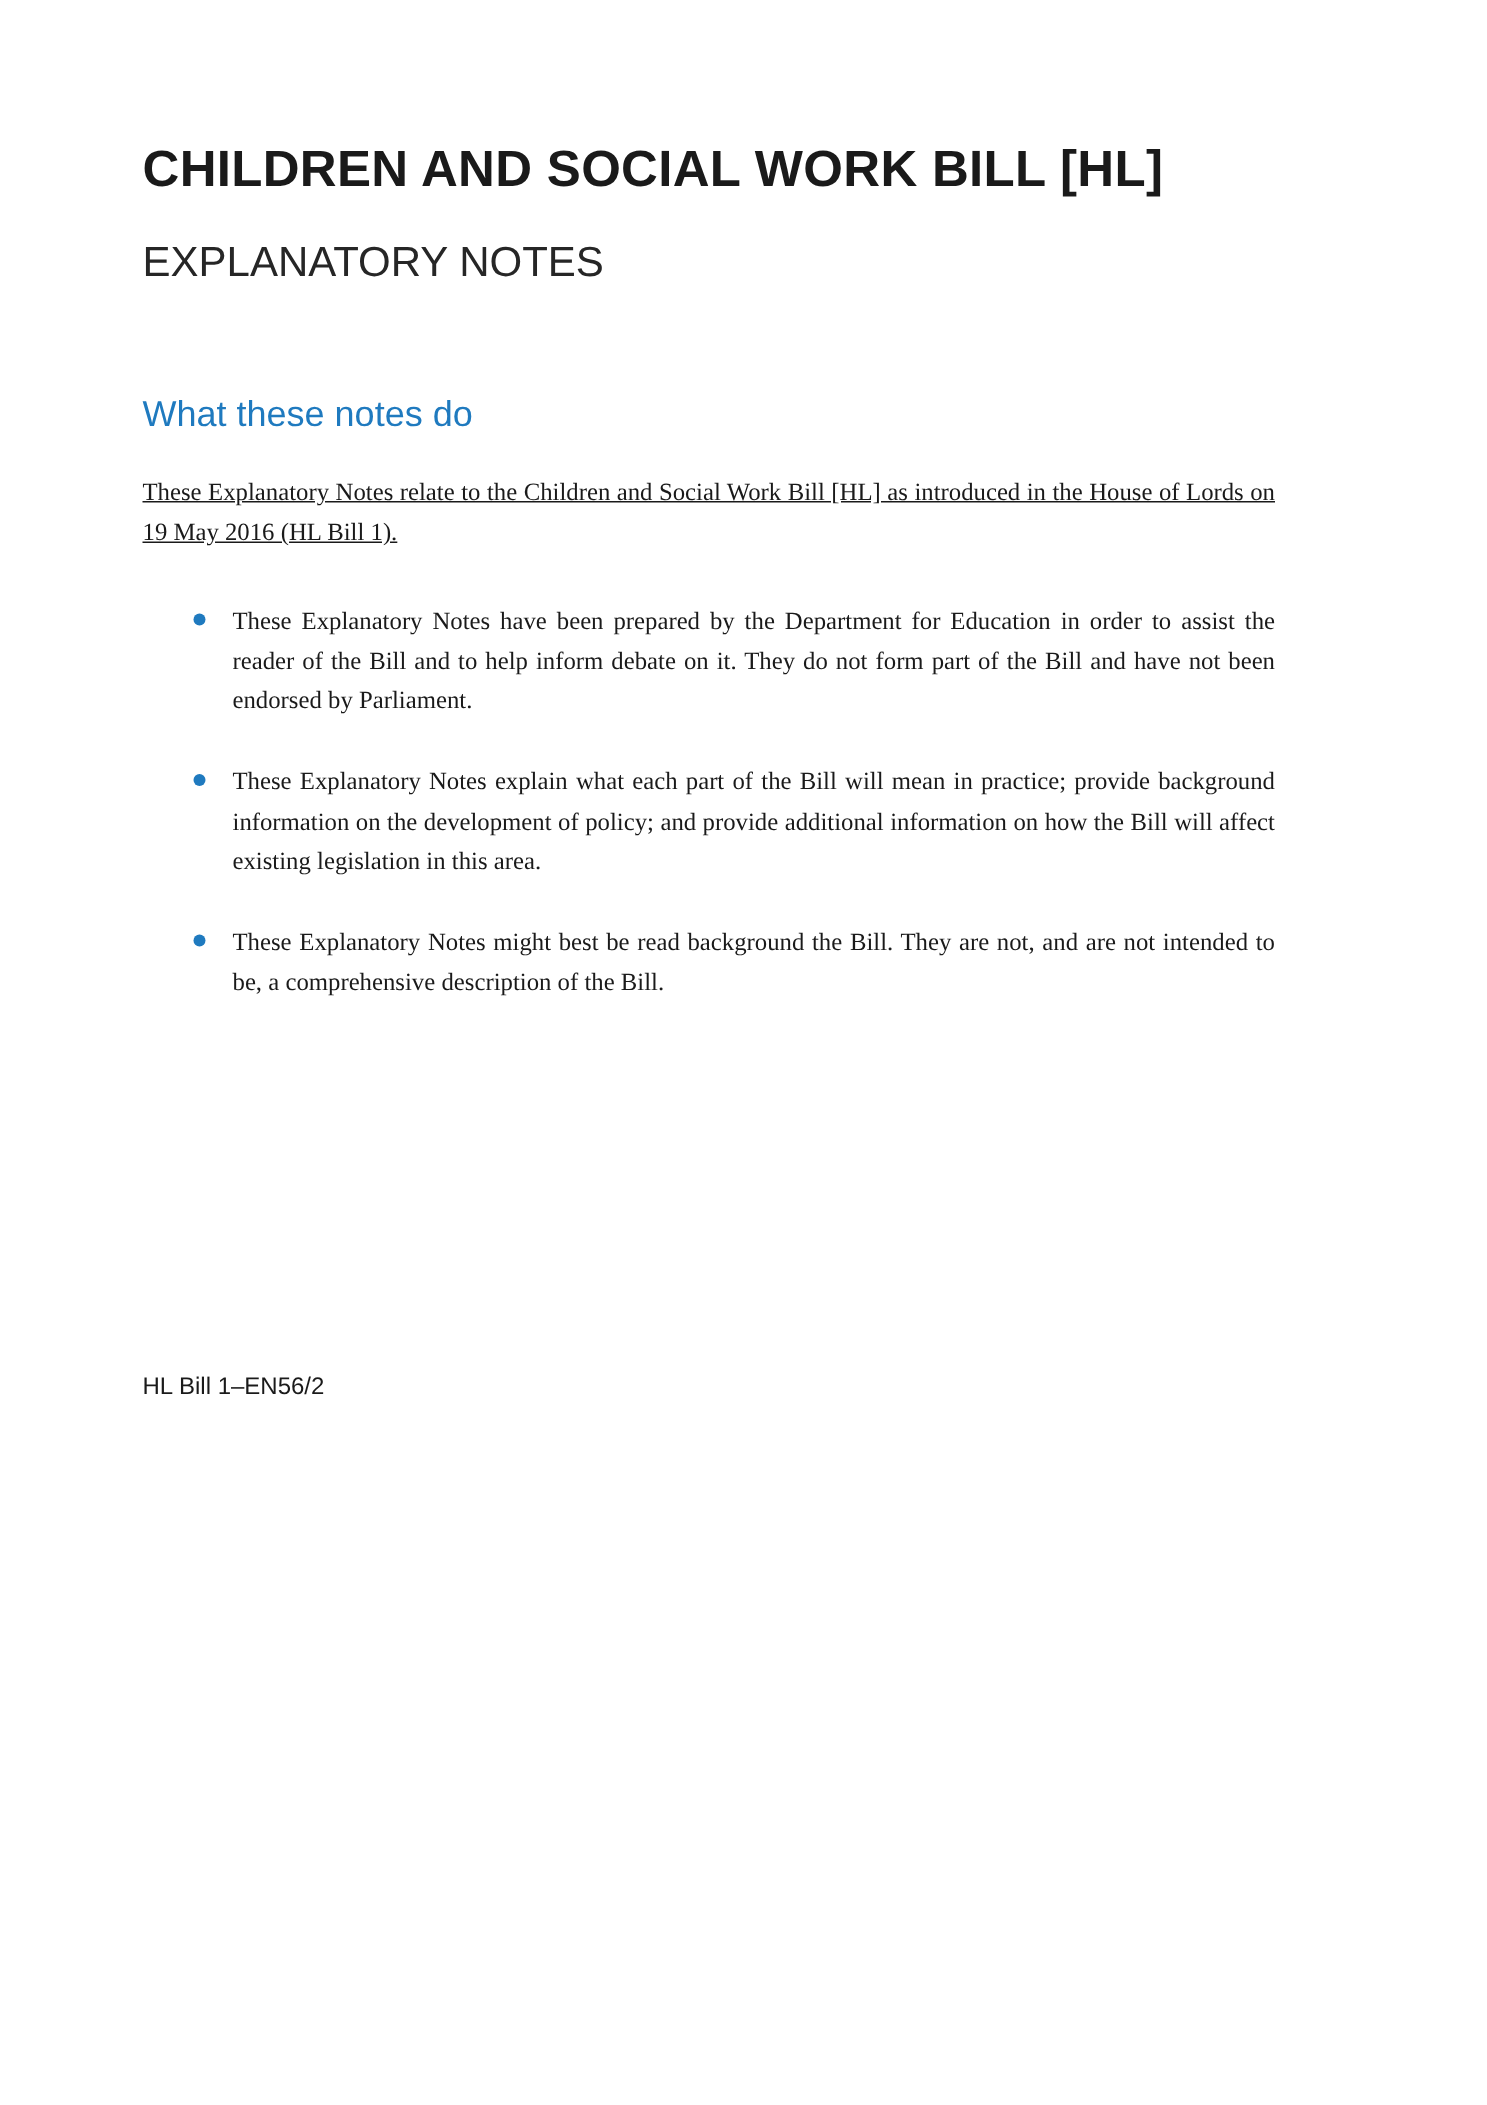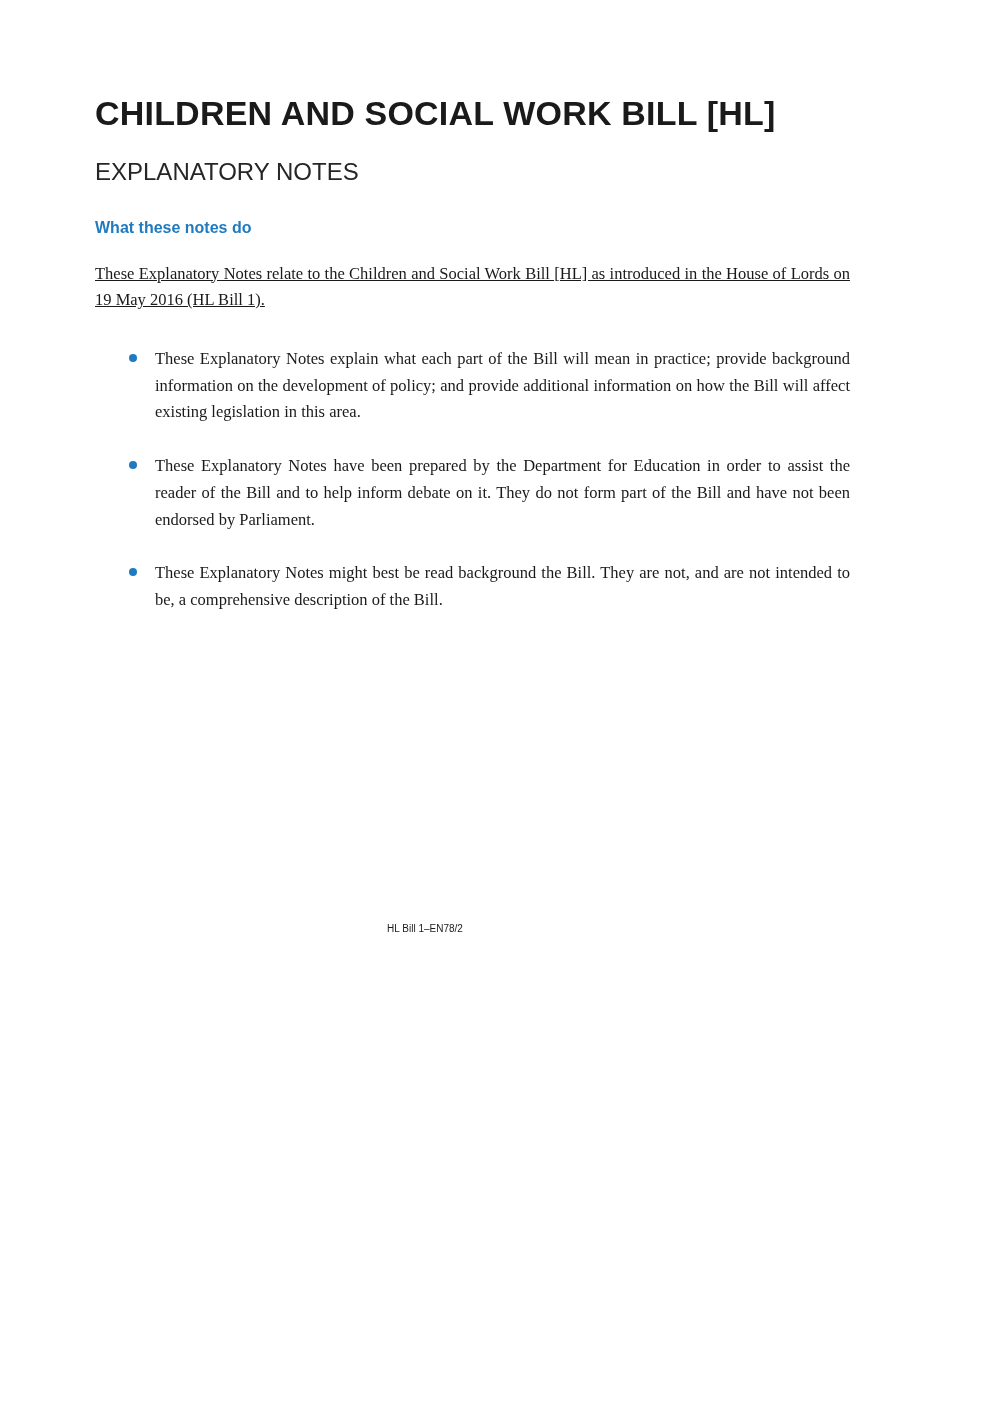--- a/index.html
+++ b/index.html
@@ -23,32 +23,32 @@
   .doc-title {
     font-family: "Liberation Sans", sans-serif;
     font-size: 34px;
     font-weight: 700;
     letter-spacing: 0.2px;
     color: #1a1a1a;
     line-height: 1.2;
   }
   .doc-subtitle {
     font-family: "Liberation Sans", sans-serif;
-    font-size: 24px;
+    font-size: 28px;
     font-weight: 400;
     color: #262626;
     line-height: 1.2;
     margin-top: 24px;
   }
   .section-heading {
     font-family: "Liberation Sans", sans-serif;
-    font-size: 16px;
-    font-weight: 700;
+    font-size: 24px;
+    font-weight: 400;
     color: var(--accent);
-    margin-top: 32px;
+    margin-top: 72px;
   }
   .intro {
     margin-top: 24px;
     font-size: 16.5px;
     line-height: 1.62;
     text-align: justify;
     text-decoration: underline;
   }
   .bullet-list {
     list-style: none;
@@ -75,23 +75,23 @@
     font-size: 16.5px;
     line-height: 1.62;
     text-align: justify;
   }
   .page-footer {
     position: absolute;
     left: 95px;
     bottom: 115px;
     width: 660px;
     display: flex;
-    justify-content: center;
+    justify-content: flex-start;
     font-family: "Liberation Sans", sans-serif;
-    font-size: 10px;
+    font-size: 16px;
     color: #1a1a1a;
   }
 </style>
 </head>
 <body>
 
 <div class="page">
 
   <h1 class="doc-title">CHILDREN AND SOCIAL WORK BILL [HL]</h1>
 
@@ -99,34 +99,34 @@
 
   <h3 class="section-heading">What these notes do</h3>
 
   <p class="intro">These Explanatory Notes relate to the Children and Social Work Bill [HL] as introduced in the House of Lords on 19 May 2016 (HL Bill 1).</p>
 
   <ul class="bullet-list">
     <li class="bullet-item">
       <span class="bullet-marker-cell">
         <span class="bullet-dot"></span>
       </span>
-      <span class="bullet-text">These Explanatory Notes explain what each part of the Bill will mean in practice; provide background information on the development of policy; and provide additional information on how the Bill will affect existing legislation in this area.</span>
+      <span class="bullet-text">These Explanatory Notes have been prepared by the Department for Education in order to assist the reader of the Bill and to help inform debate on it. They do not form part of the Bill and have not been endorsed by Parliament.</span>
     </li>
     <li class="bullet-item">
       <span class="bullet-marker-cell">
         <span class="bullet-dot"></span>
       </span>
-      <span class="bullet-text">These Explanatory Notes have been prepared by the Department for Education in order to assist the reader of the Bill and to help inform debate on it. They do not form part of the Bill and have not been endorsed by Parliament.</span>
+      <span class="bullet-text">These Explanatory Notes explain what each part of the Bill will mean in practice; provide background information on the development of policy; and provide additional information on how the Bill will affect existing legislation in this area.</span>
     </li>
     <li class="bullet-item">
       <span class="bullet-marker-cell">
         <span class="bullet-dot"></span>
       </span>
       <span class="bullet-text">These Explanatory Notes might best be read background the Bill. They are not, and are not intended to be, a comprehensive description of the Bill.</span>
     </li>
   </ul>
 
   <div class="page-footer">
     <span>HL Bill 1–EN</span>
-    <span>78/2</span>
+    <span>56/2</span>
   </div>
 
 </div>
 
 </body></html>

